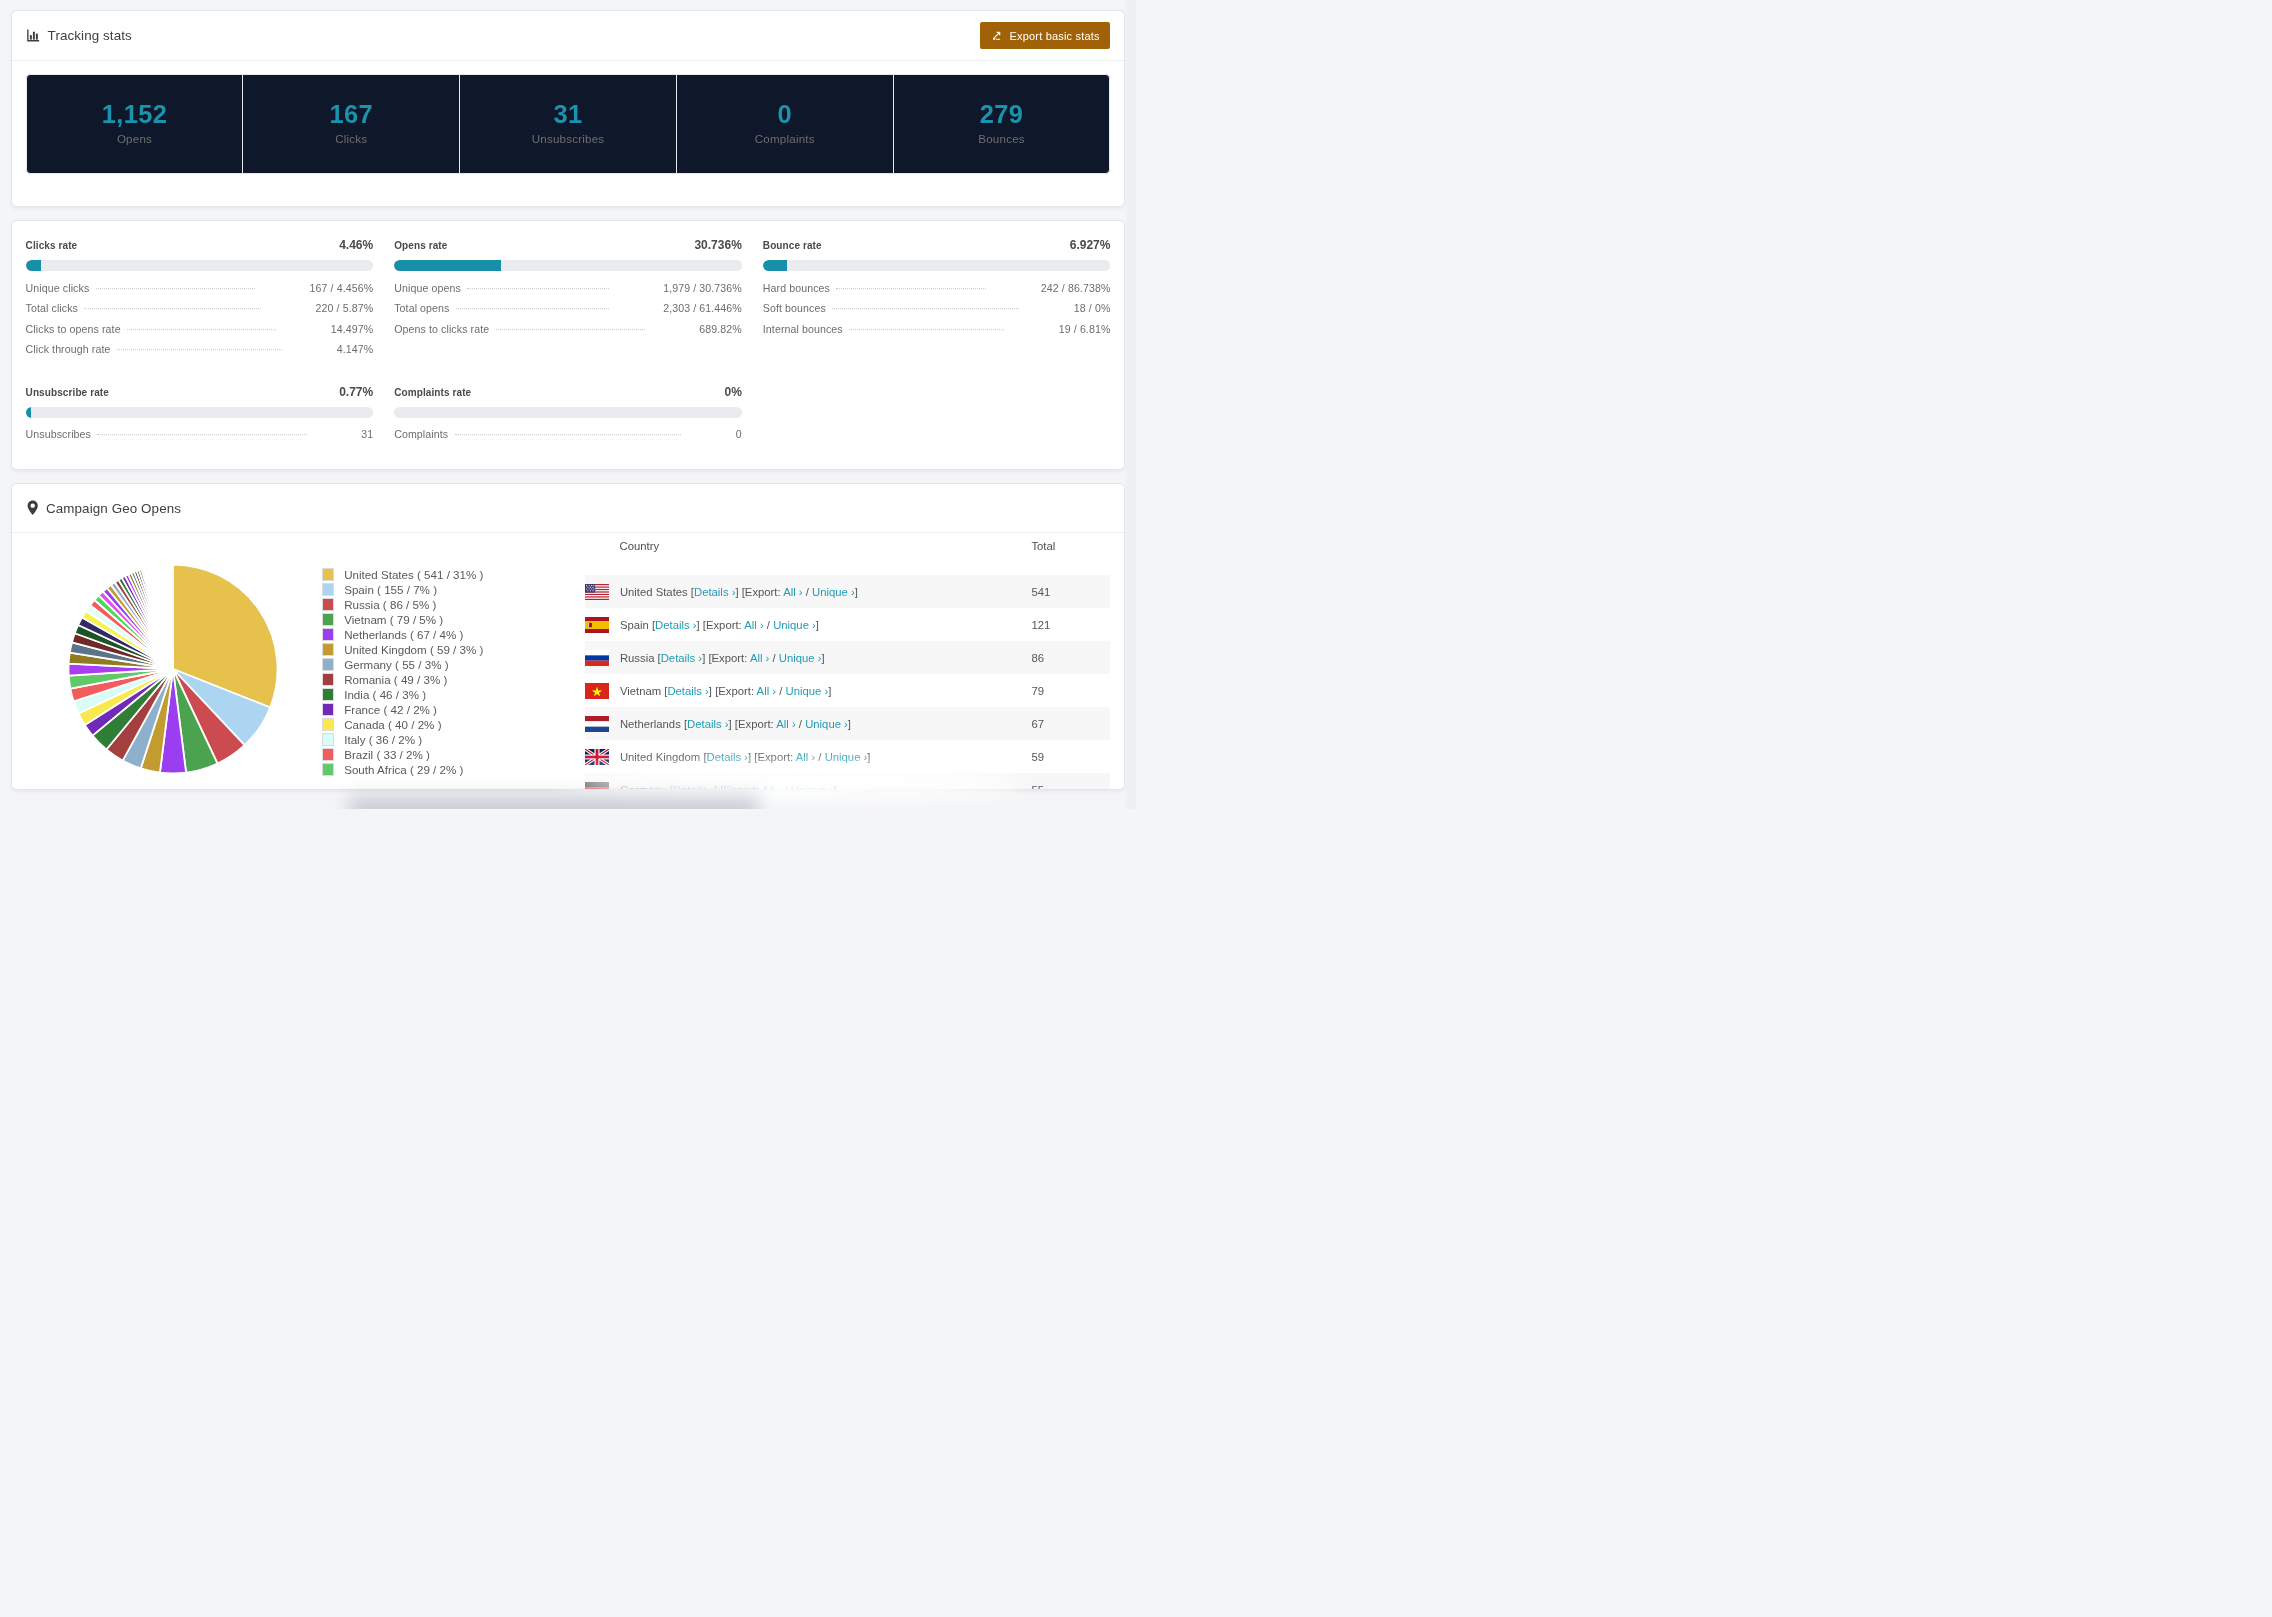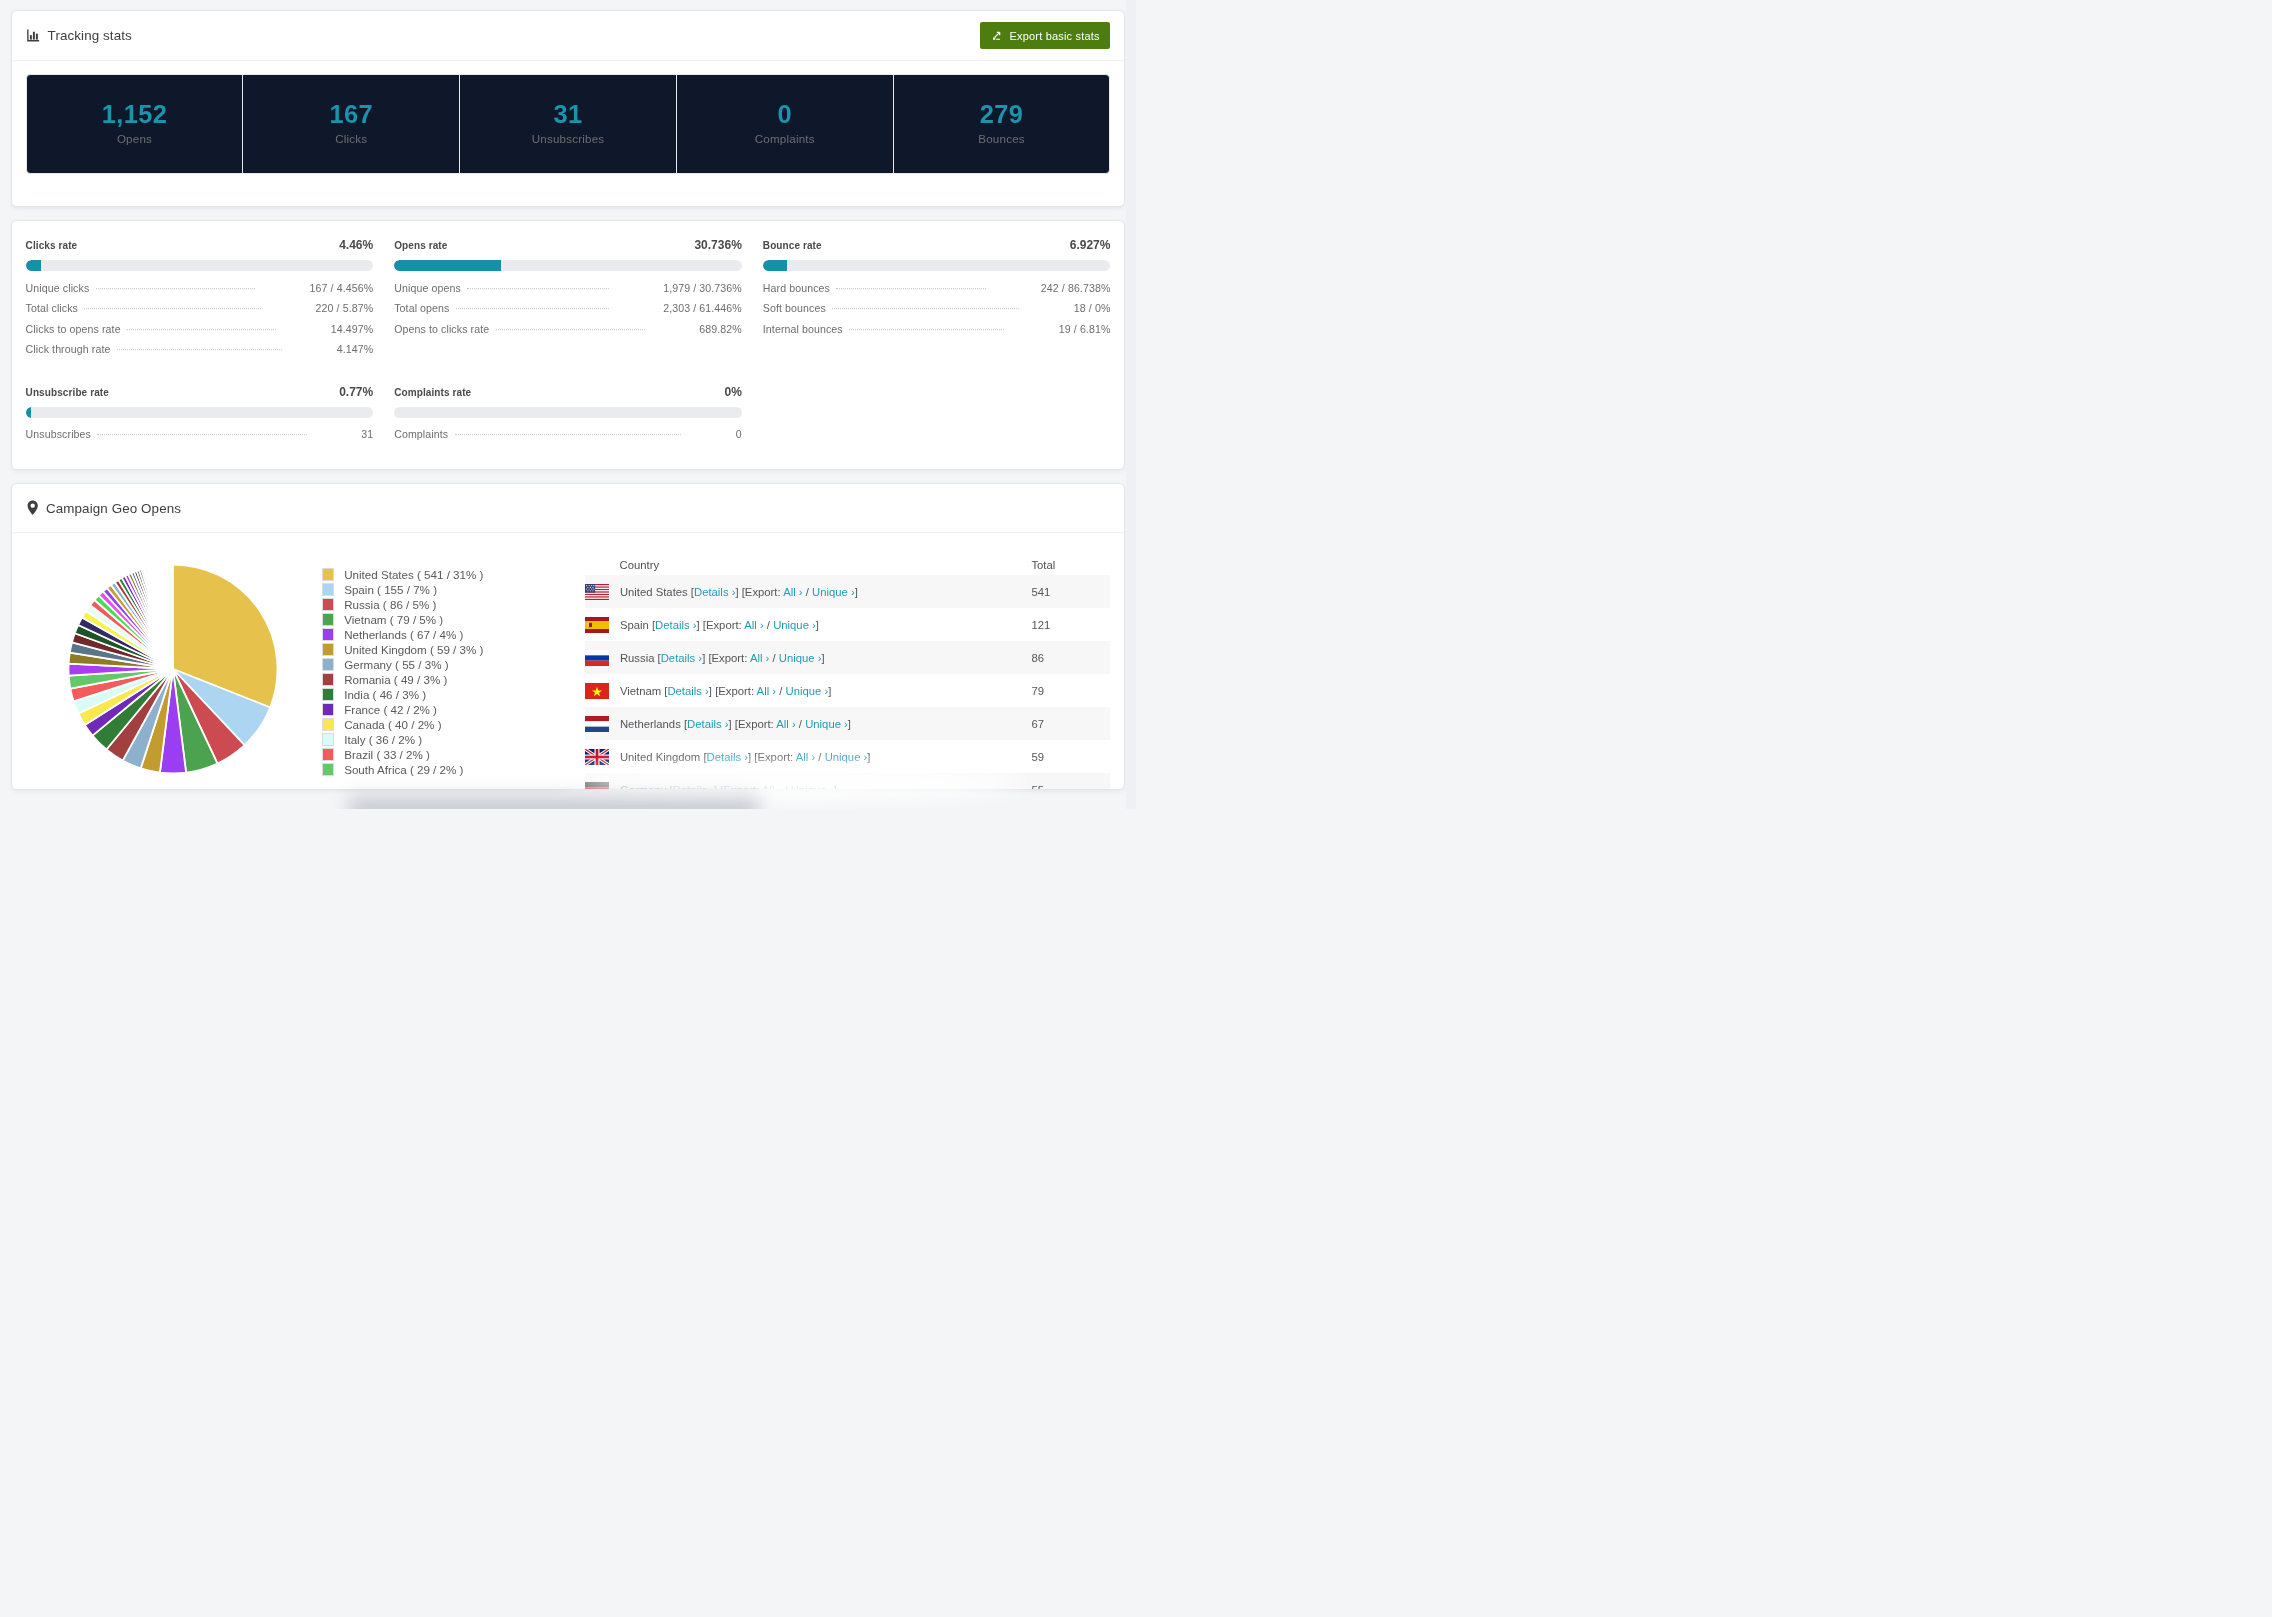--- a/index.html
+++ b/index.html
@@ -7,21 +7,21 @@
   .card{position:relative;background:#fff;border:0.7px solid #e2e5eb;border-radius:5.6px;margin:0 10.6px;
         box-shadow:0 1.4px 3.5px rgba(90,100,120,.08);}
   #card-tracking{margin-top:10px;}
   #card-rates{margin-top:12.7px;}
   #card-geo{margin-top:13.4px;height:305px;overflow:hidden;}
   
   .card-header{display:flex;align-items:center;justify-content:space-between;
                padding:11.3px 14px;border-bottom:0.7px solid #eef0f2;min-height:25.4px;}
   .card-title{display:flex;align-items:center;gap:7px;font-size:13.4px;color:#3e3e40;letter-spacing:0.1px;}
   .card-title svg{display:block;}
-  .export-btn{display:flex;align-items:center;gap:6.4px;background:#4d7c0f;color:#fff;border:none;
+  .export-btn{display:flex;align-items:center;gap:6.4px;background:#a16207;color:#fff;border:none;
               border-radius:2.1px;padding:6.4px 10.6px;font-size:11px;font-family:inherit;cursor:pointer;letter-spacing:0.2px;}
   
   .stats-row{display:flex;margin:12.7px 14px 32px 14px;border:0.7px solid #e9e9eb;border-radius:4.2px;background:#0f172a;}
   .stat-cell{flex:1;display:flex;flex-direction:column;align-items:center;justify-content:center;
              padding:25.4px 0 28px 0;border-right:0.7px solid #e9e9eb;}
   .stat-cell:last-child{border-right:none;}
   .stat-value{font-size:25.4px;font-weight:bold;color:#1b93ac;letter-spacing:0.4px;}
   .stat-label{font-size:11.6px;color:#6e6e70;margin-top:2.8px;letter-spacing:0.2px;}
   
   #card-rates{padding:17px 14px 20px 14px;}
@@ -38,21 +38,21 @@
   .rate-row .leader{flex:1;border-bottom:1.4px dotted #c6c6c8;margin:0 6.4px;transform:translateY(-2.8px);}
   .rate-row .val{white-space:nowrap;margin-left:48px;}
   
   .geo-content{display:flex;align-items:flex-start;padding:7px 14px 0 14px;}
   .pie-wrap{width:296px;flex:0 0 auto;}
   .pie-wrap svg{display:block;margin:18.4px 0 0 37px;}
   .legend{list-style:none;margin:27px 0 0 0;padding:0;width:219px;flex:0 0 auto;}
   .legend li{display:flex;align-items:center;gap:10px;height:15px;font-size:11.6px;color:#59595b;cursor:pointer;}
   .legend .swatch{width:10.6px;height:10.6px;border:1.4px solid #dcdcde;flex:0 0 auto;}
   .geo-table{flex:1;margin-left:44px;margin-top:0;}
-  .geo-thead{display:flex;height:31px;align-items:flex-end;font-size:11.3px;color:#4f4f52;margin-bottom:4.2px;}
+  .geo-thead{display:flex;height:31px;align-items:flex-start;font-size:11.3px;color:#4f4f52;margin-bottom:4.2px;}
   .geo-thead .c1{flex:1;padding-left:35px;}
   .geo-thead .c2{width:79px;}
   .geo-row{display:flex;align-items:center;height:33px;font-size:11.3px;color:#55555a;}
   .geo-row.odd{background:#f7f7f8;}
   .geo-row .c1{flex:1;display:flex;align-items:center;}
   .geo-row .c2{width:79px;}
   .flag{width:24px;height:16px;margin-right:11.3px;flex:0 0 auto;box-shadow:0 0 0 0.7px rgba(0,0,0,.06) inset;}
   .flag svg{display:block;width:100%;height:100%;}
   .geo-row a{color:#209cb5;text-decoration:none;cursor:pointer;}
   

